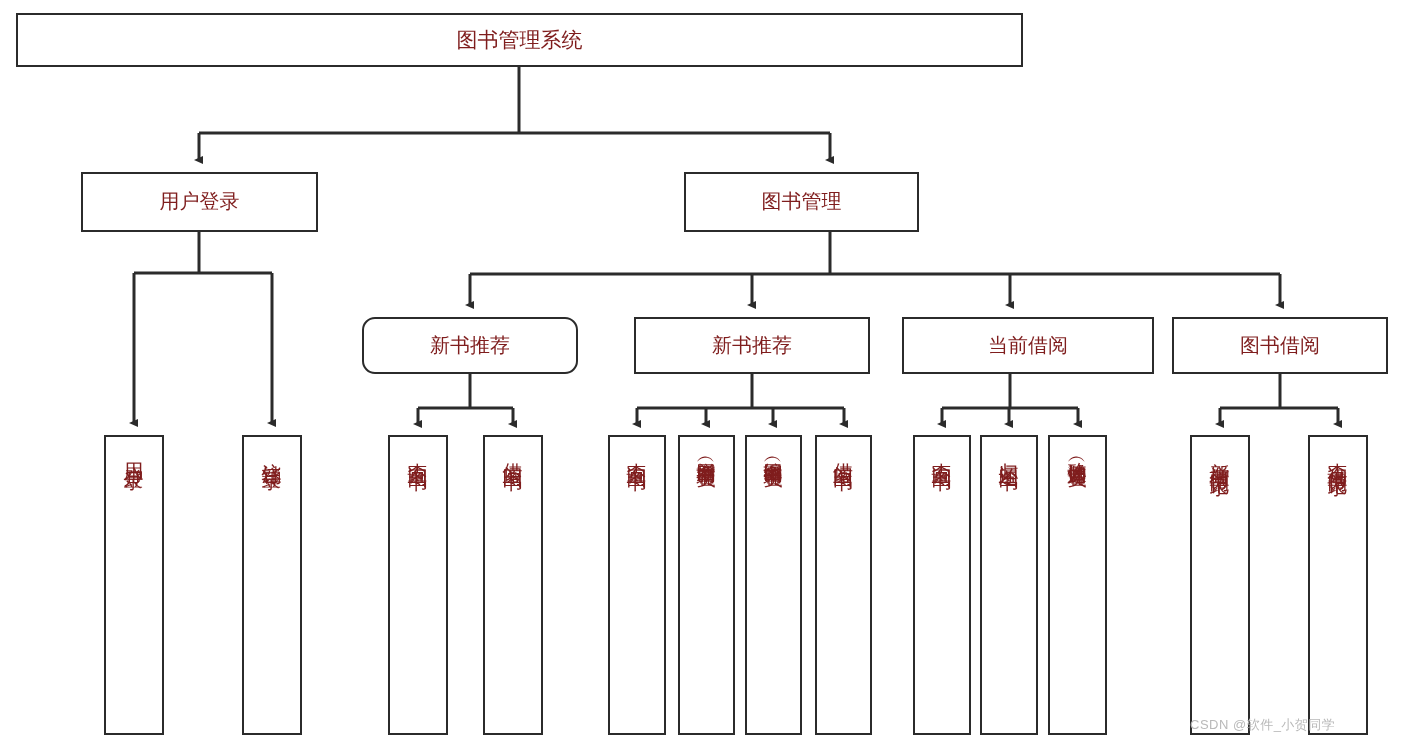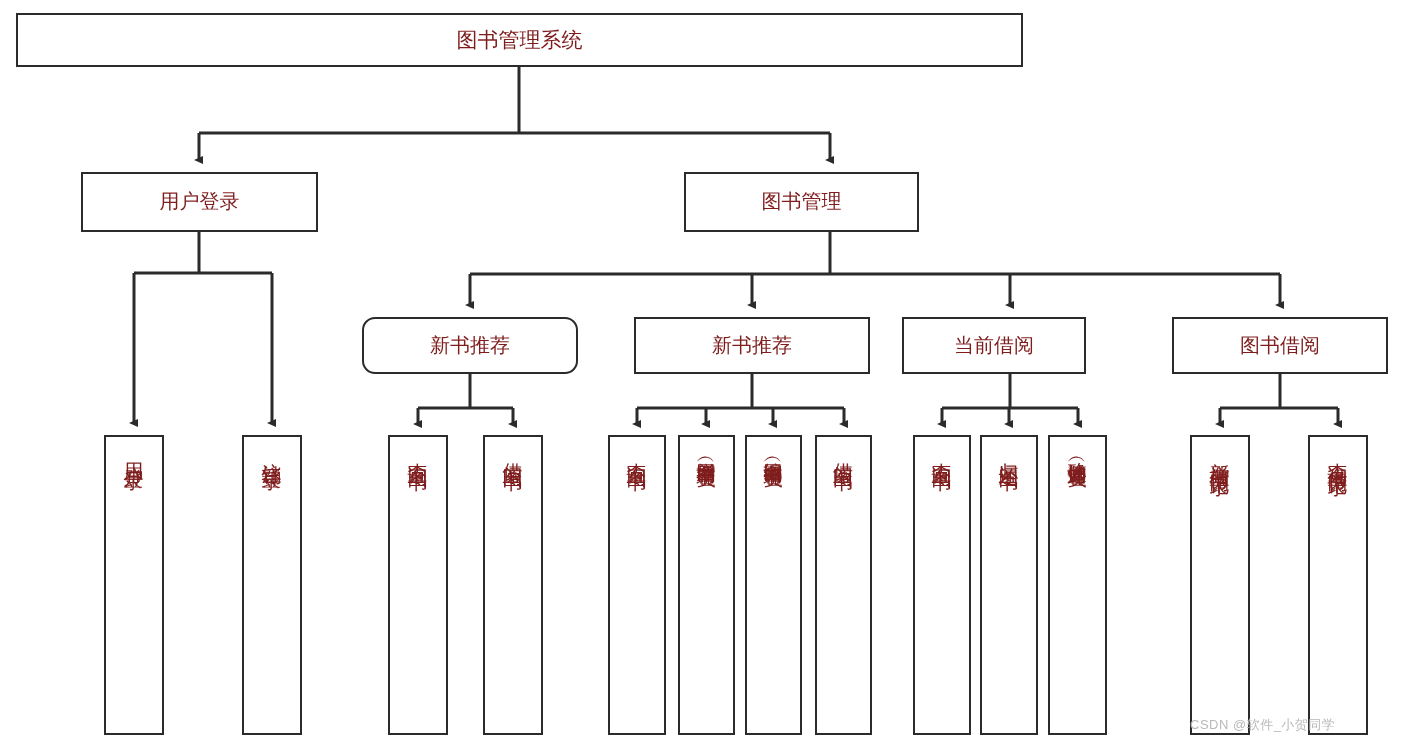--- a/index.html
+++ b/index.html
@@ -138,21 +138,21 @@
   <div class="node node-l1" id="n-l1-1" style="left: 684px; top: 172px; width: 235px; height: 60px;">
     <span class="label">图书管理</span>
   </div>
 
   <div class="node node-l2" id="n-l2-0" style="left: 362px; top: 317px; width: 216px; height: 57px; border-radius: 13px;">
     <span class="label">新书推荐</span>
   </div>
   <div class="node node-l2" id="n-l2-1" style="left: 634px; top: 317px; width: 236px; height: 57px;">
     <span class="label">新书推荐</span>
   </div>
-  <div class="node node-l2" id="n-l2-2" style="left: 902px; top: 317px; width: 184px; height: 57px;">
+  <div class="node node-l2" id="n-l2-2" style="left: 902px; top: 317px; width: 252px; height: 57px;">
     <span class="label">当前借阅</span>
   </div>
   <div class="node node-l2" id="n-l2-3" style="left: 1172px; top: 317px; width: 216px; height: 57px;">
     <span class="label">图书借阅</span>
   </div>
 
   <div class="node node-leaf" id="n-leaf-0" style="left: 104px; top: 435px; width: 60px; height: 300px;">
     <span class="label">用户登录</span>
   </div>
   <div class="node node-leaf" id="n-leaf-1" style="left: 242px; top: 435px; width: 60px; height: 300px;">

